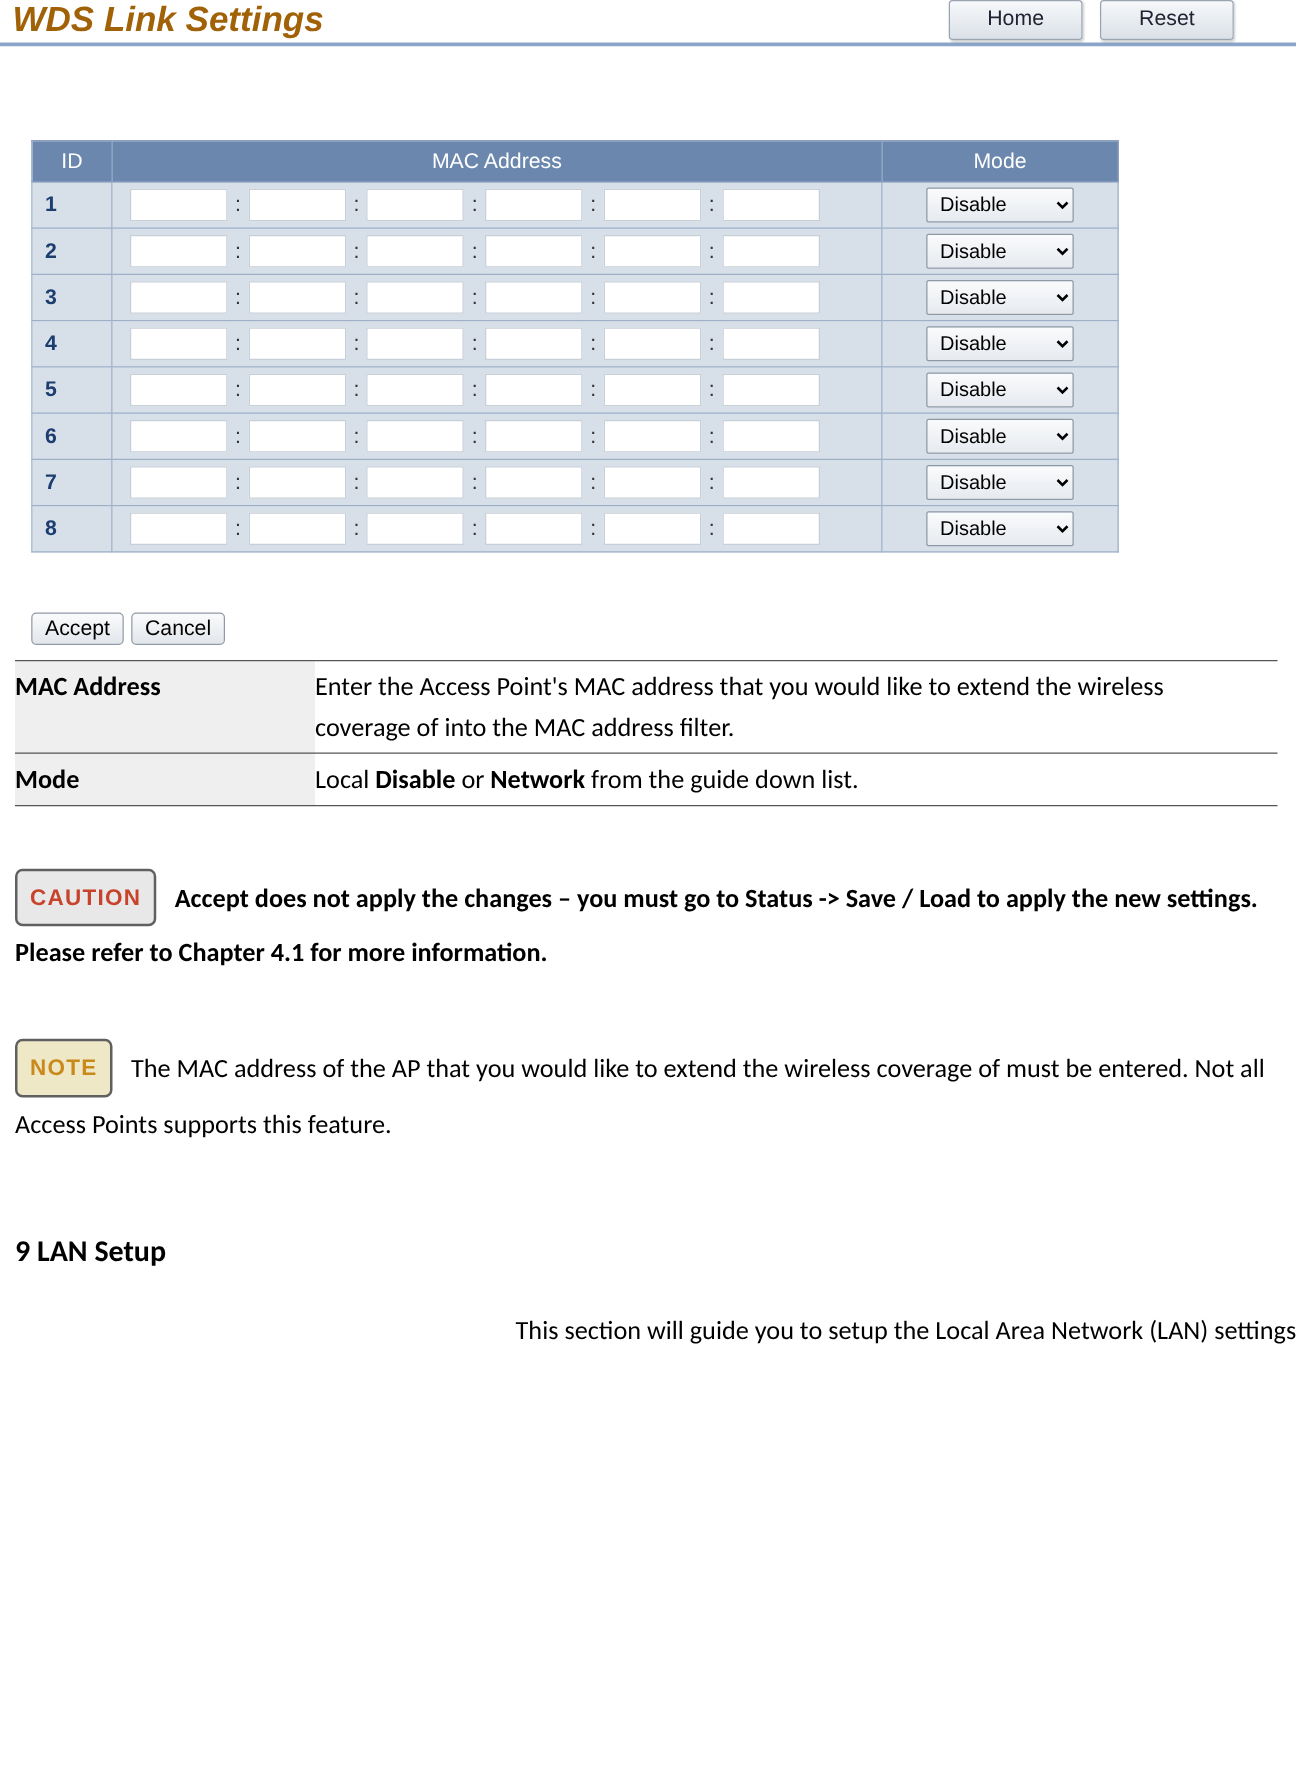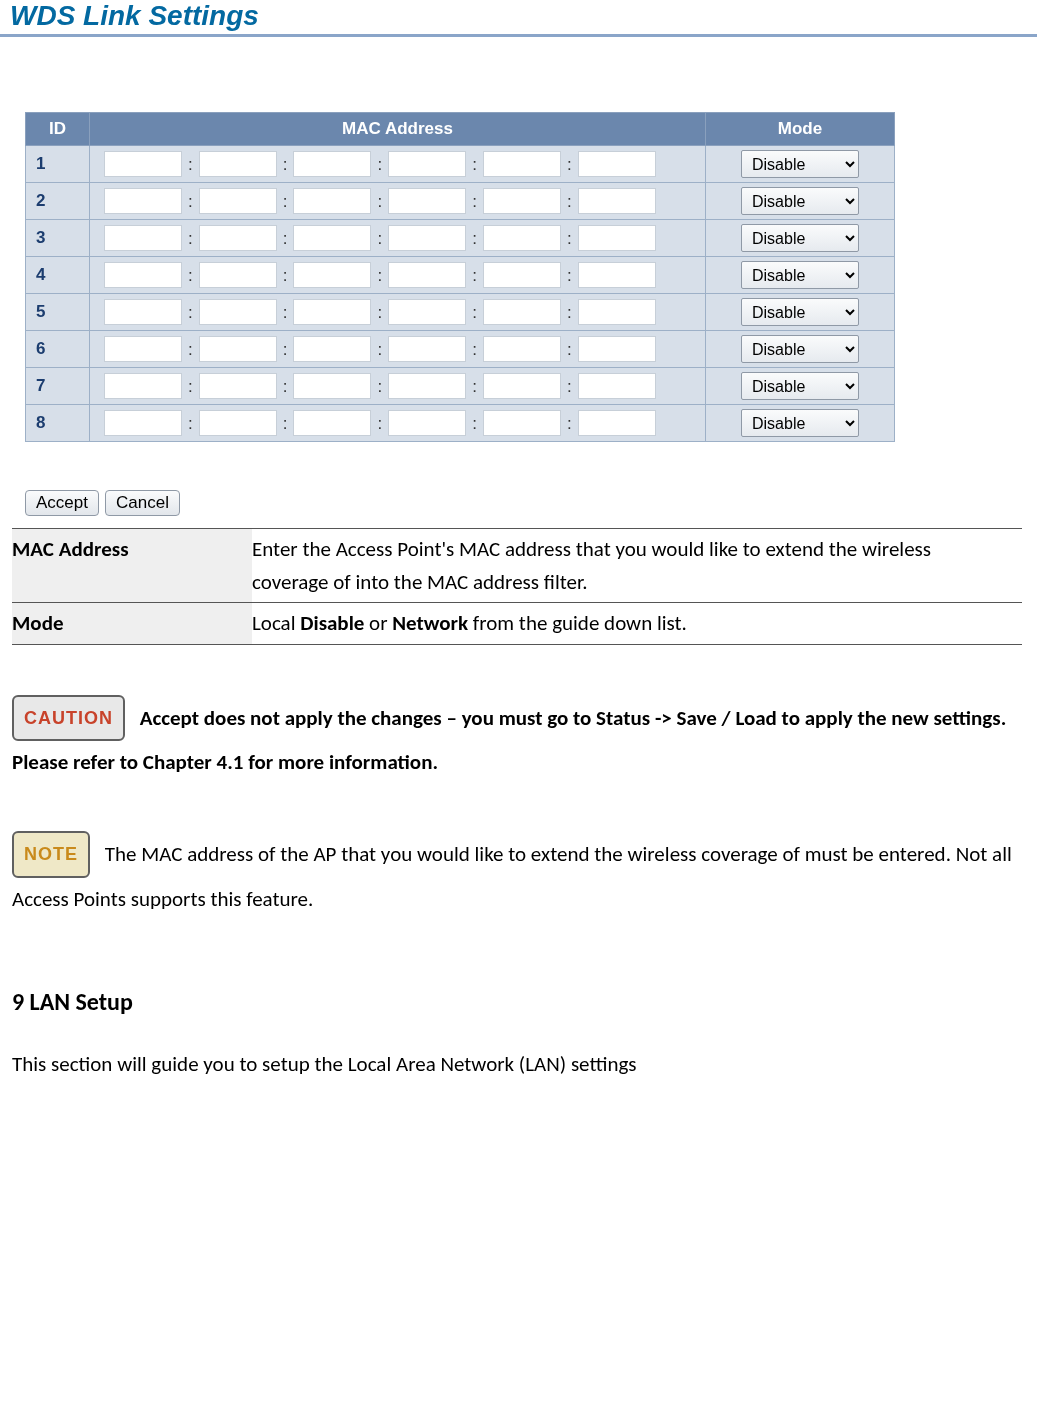--- a/index.html
+++ b/index.html
@@ -16,21 +16,21 @@
       align-items: center;
       justify-content: space-between;
       padding: 0 10px 2px 10px;
       border-bottom: 3px solid #8aa5c9;
     }
     .page-title {
       font-family: Arial, sans-serif;
       font-size: 28px;
       font-weight: bold;
       font-style: italic;
-      color: #0369a1;
+      color: #a16207;
     }
     .header-buttons {
       display: flex;
       gap: 14px;
       padding-right: 40px;
     }
     .hdr-btn {
       width: 105px;
       height: 30px;
       background: linear-gradient(#f6f8fa, #dbe1e8);
@@ -47,21 +47,21 @@
     .wds-table {
       border-collapse: collapse;
       width: 870px;
       margin: 75px 0 0 25px;
       font-family: Arial, sans-serif;
       font-size: 17px;
     }
     .wds-table th {
       background: #6b87ad;
       color: #fff;
-      font-weight: bold;
+      font-weight: normal;
       text-align: center;
       padding: 6px 4px;
       border: 1px solid #8aa0bd;
     }
     .wds-table th.col-id { width: 55px; }
     .wds-table th.col-mac { }
     .wds-table th.col-mode { width: 180px; }
     .wds-table td {
       background: #d7dfe9;
       border: 1px solid #9db0c7;
@@ -160,27 +160,32 @@
     .bold { font-weight: bold; }
     .section-heading {
       font-weight: bold;
       font-size: 24px;
       margin: 70px 0 0 12px;
     }
     .section-intro {
       font-size: 21px;
       margin: 32px 0 0 12px;
       line-height: 1.6;
+      text-align: right;
     }
   </style>
 </head>
 <body>
 
 <div class="page-header">
   <div class="page-title">WDS Link Settings</div>
+  <div class="header-buttons">
+    <div class="hdr-btn">Home</div>
+    <div class="hdr-btn">Reset</div>
+  </div>
 </div>
 
 <table class="wds-table">
   <thead>
     <tr>
       <th class="col-id">ID</th>
       <th class="col-mac">MAC Address</th>
       <th class="col-mode">Mode</th>
     </tr>
   </thead>

